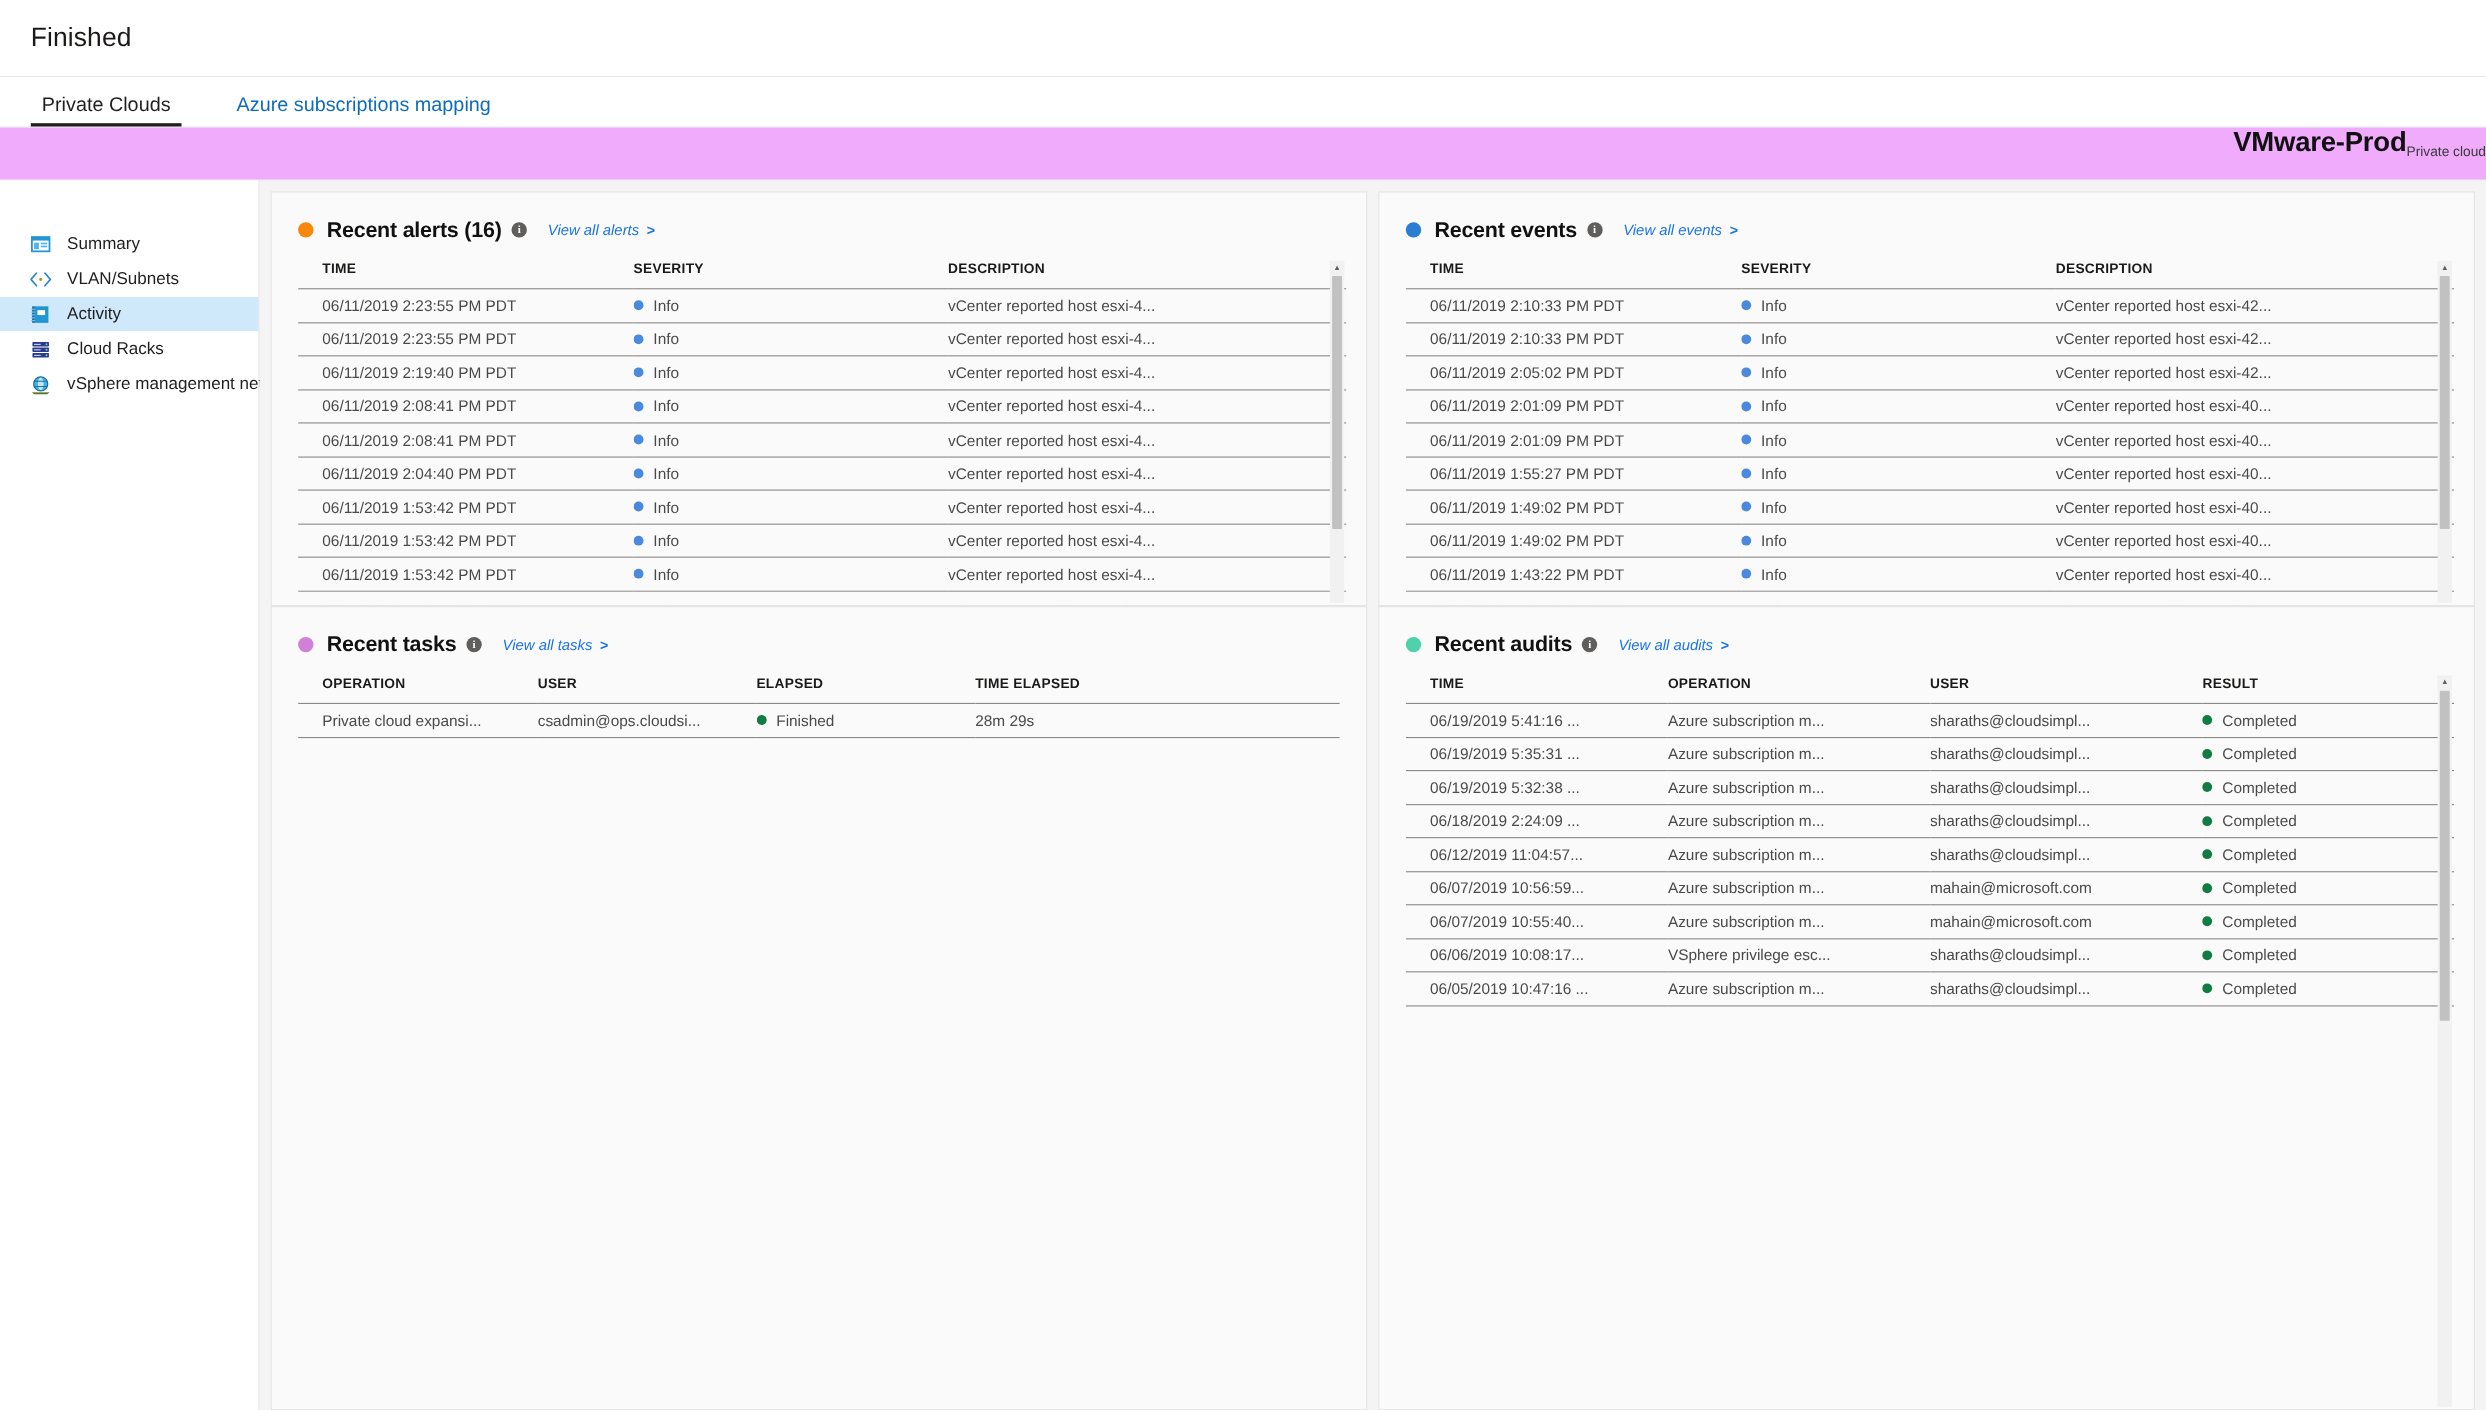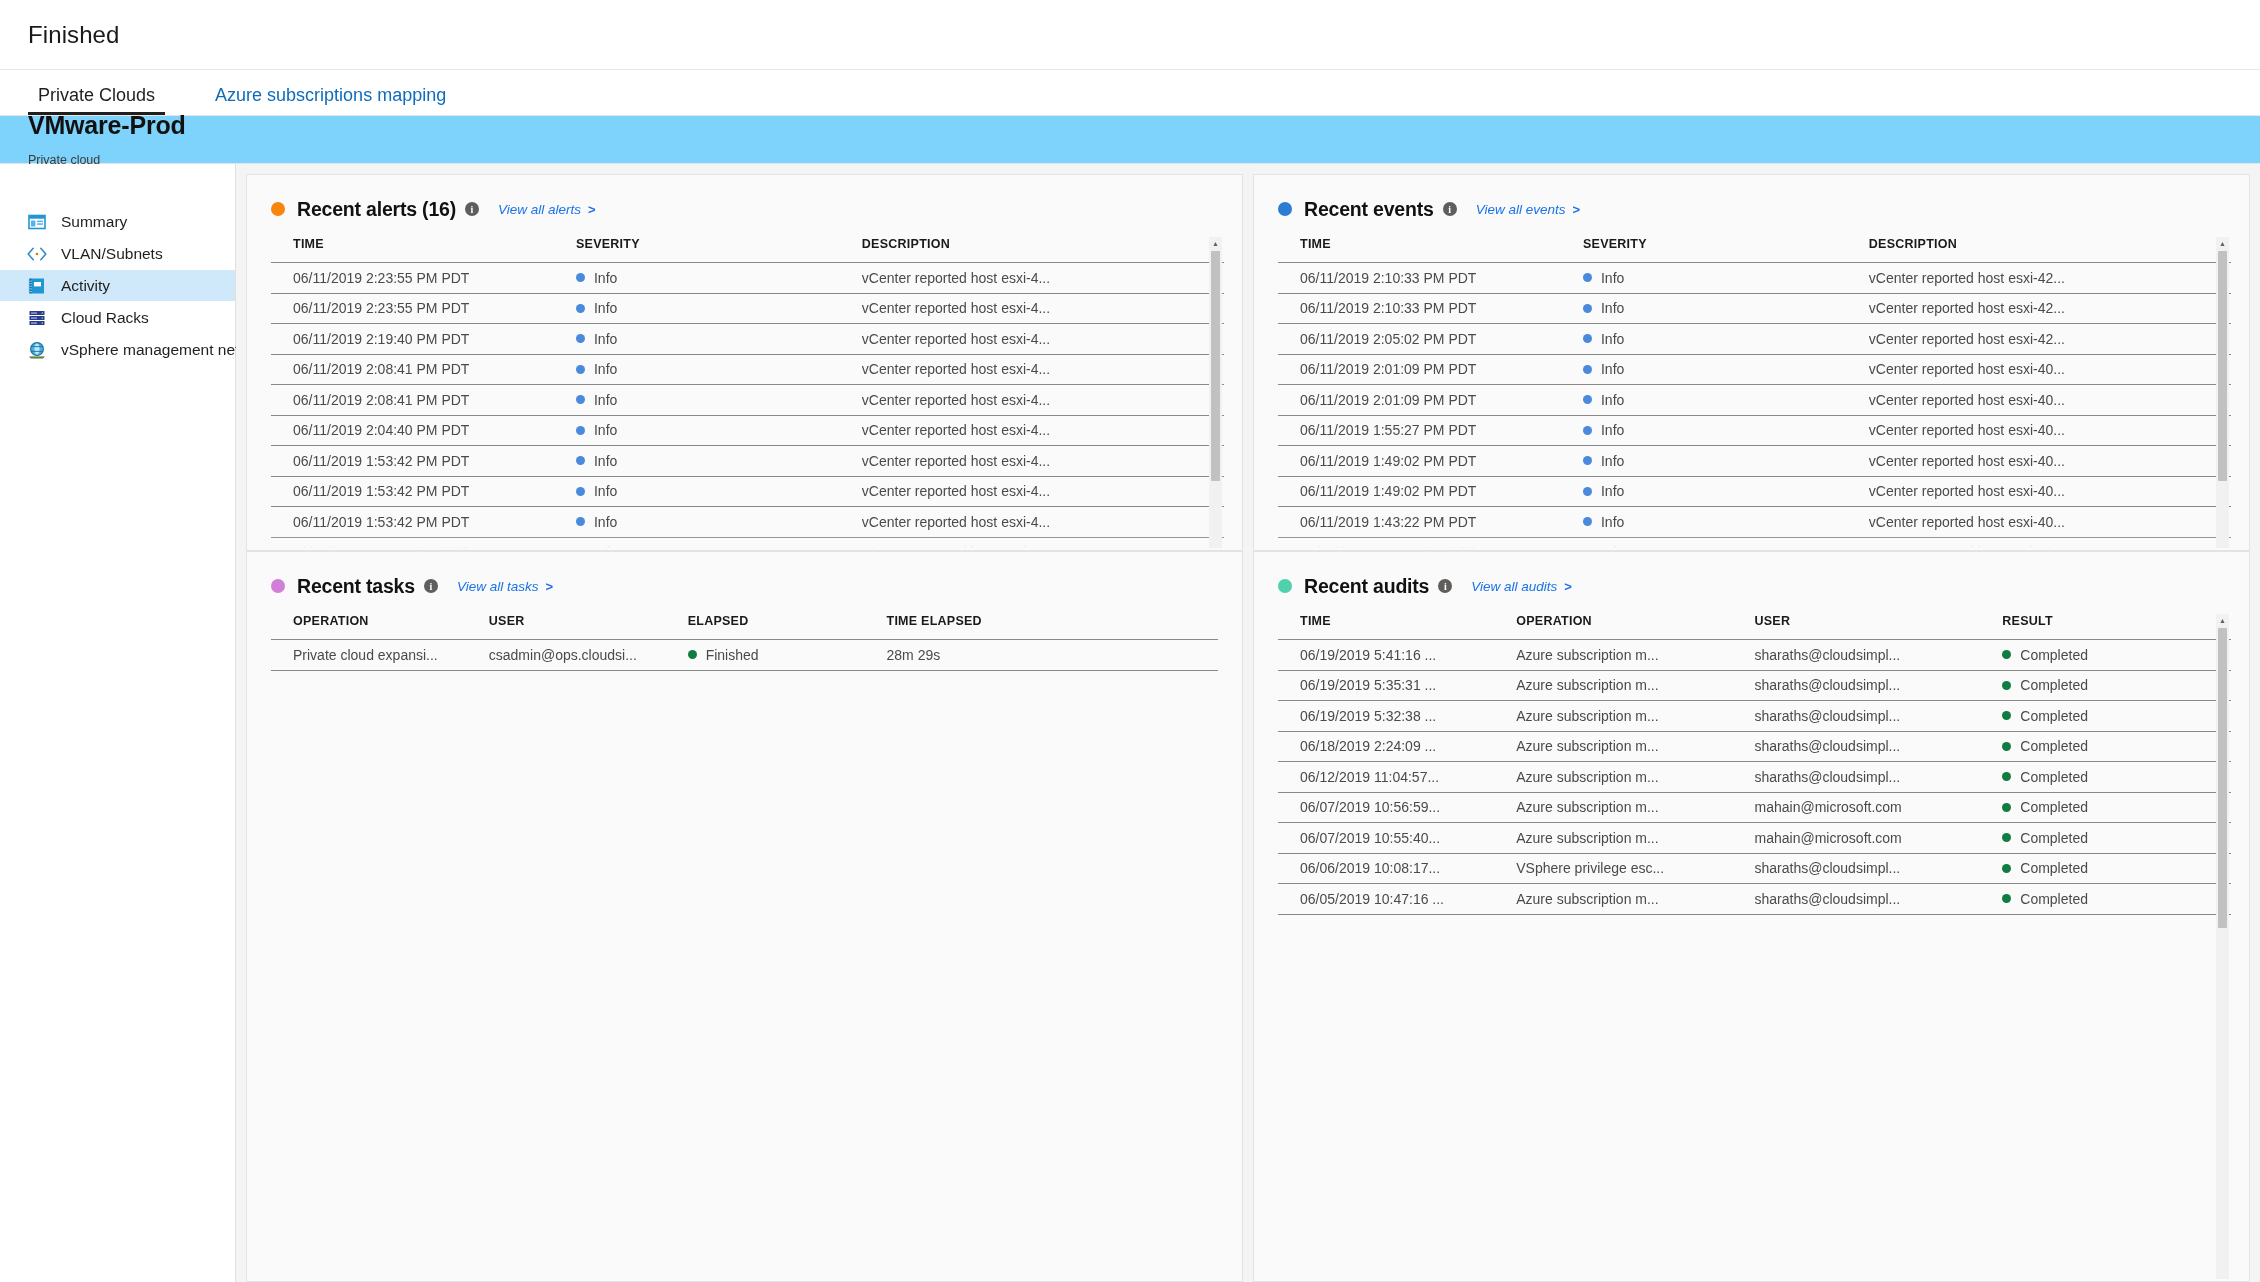--- a/index.html
+++ b/index.html
@@ -40,22 +40,22 @@
     content: ""; position: absolute; left: 0; right: 0; bottom: 0;
     height: 3px; background: #201f1e;
   }
   .tab.link { color: #0f6cbd; }
 
   
   .res-header {
     height: 48px;
     border-bottom: 1px solid #e6e6e6;
     padding-left: 28px;
-    display: flex; flex-direction: column; justify-content: center;
-    background: #7dd3fc;
+    display: flex; flex-direction: row; justify-content: flex-end;
+    background: #f0abfc;
   }
   .res-title { font-size: 25px; font-weight: 700; color: #111; line-height: 1.05; letter-spacing: -.2px;}
   .res-sub { font-size: 12.5px; color: #3b3a39; margin-top: 15px; }
 
   
   .body {
     display: flex;
     height: calc(1282px - 70px - 46px - 48px);
   }
 

